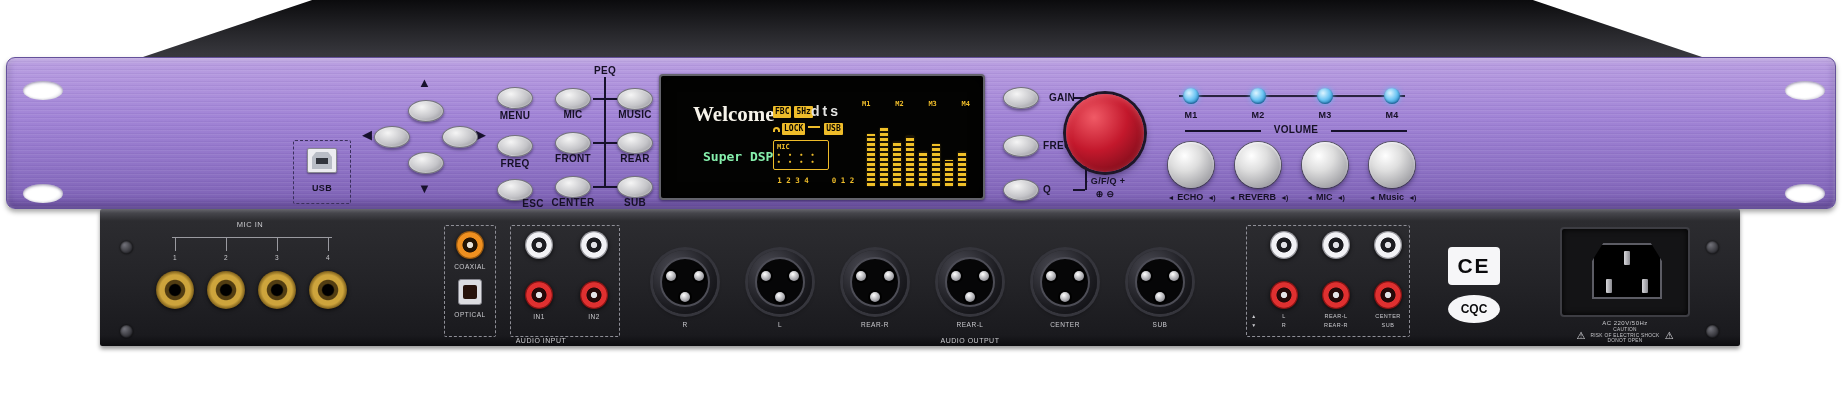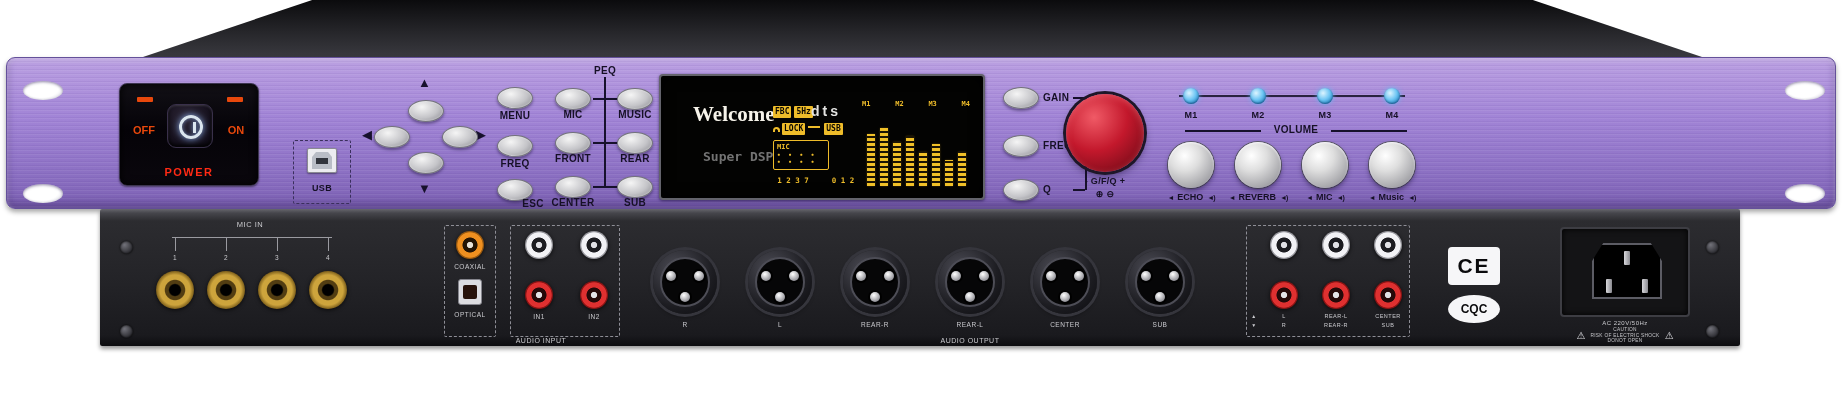--- a/index.html
+++ b/index.html
@@ -61,21 +61,21 @@
   .display{position:absolute;left:652px;top:16px;width:326px;height:126px;background:#030302;border-radius:4px;
     border:2px solid #63636b;box-shadow:inset 0 0 14px #000, 0 1px 3px rgba(20,10,50,.6)}
   .disp-title{position:absolute;left:0;right:0;top:4px;text-align:center;font:bold 8.5px/10px "DejaVu Sans Mono",monospace;color:#eebc2a;letter-spacing:.2px}
   .welcome{position:absolute;left:32px;top:26px;font-family:"Liberation Serif",serif;font-weight:bold;font-size:21px;color:#f6f3ea}
   .welcome sup{font-size:8px;vertical-align:super}
   .badge{display:inline-block;background:#eebc2a;color:#0a0702;font:bold 8px/10px "DejaVu Sans Mono",monospace;padding:1px 2px;border-radius:1px}
   .badge-row{position:absolute;display:flex;gap:3px;align-items:center}
   .dts{position:absolute;left:150px;top:27px;font-size:14px;font-weight:bold;letter-spacing:3px;color:#e4e4e2}
   .lock-glyph{display:inline-block;width:7px;height:5px;border:2px solid #eebc2a;border-bottom:none;border-radius:4px 4px 0 0;margin-right:-1px}
   .usb-glyph{display:inline-block;width:12px;height:2px;background:#eebc2a;position:relative;top:-2px;margin-right:1px}
-  .super-dsp{position:absolute;left:42px;top:74px;font:bold 13px/14px "DejaVu Sans Mono",monospace;color:#737373}
+  .super-dsp{position:absolute;left:42px;top:74px;font:bold 13px/14px "DejaVu Sans Mono",monospace;color:#86efac}
   .mic-box{position:absolute;left:112px;top:64px;width:56px;height:30px;border:1px solid #eebc2a;border-radius:2px;
     font:bold 7px/8px "DejaVu Sans Mono",monospace;color:#eebc2a;padding:2px 3px}
   .mic-dots{font-size:6px;line-height:7px;letter-spacing:2px}
   .disp-digits{position:absolute;font:bold 7.5px/9px "DejaVu Sans Mono",monospace;color:#eebc2a;text-align:center}
   .meters{position:absolute;left:196px;top:24px;width:118px;height:96px}
   .meter-labels{display:flex;justify-content:space-between;padding:0 5px;font:bold 7px/8px "DejaVu Sans Mono",monospace;color:#eebc2a}
   .meter-bars{position:absolute;left:0;right:0;top:14px;height:72px;display:flex;align-items:flex-end;justify-content:center;gap:5px}
   .mbar{width:8px;background:repeating-linear-gradient(to top,#f0c028 0 3px,#1b1404 3px 5px);box-shadow:0 0 2px rgba(240,190,40,.35)}
 
   
@@ -133,32 +133,20 @@
 
   <div class="chassis-top"></div>
 
   <div class="front">
 
     <div class="oval-screw" style="left:16px;top:23px"></div>
     <div class="oval-screw" style="left:16px;top:126px"></div>
     <div class="oval-screw" style="left:1778px;top:23px"></div>
     <div class="oval-screw" style="left:1778px;top:126px"></div>
 
-    <div class="power-box">
-      <div class="pwr-dash" style="left:17px;top:13px"></div>
-      <div class="pwr-dash" style="left:107px;top:13px"></div>
-      <div class="pwr-side" style="left:6px;top:40px">OFF</div>
-      <div class="pwr-side" style="left:98px;top:40px">ON</div>
-      <div class="pwr-btn">
-        <div class="pwr-ring">
-            <div class="pwr-bar"></div>
-          </div>
-      </div>
-      <div class="pwr-word">POWER</div>
-    </div>
 
     <div class="dash-box" style="left:286px;top:82px;width:58px;height:64px">
       <div class="usb-port" style="left:13px;top:7px">
         <div class="usb-inner"></div>
           <div class="usb-slot"></div>
       </div>
       <div class="flabel" style="left:0;right:0;top:42px;font-size:9px">USB</div>
     </div>
 
     <div class="abs" style="left:349px;top:18px;width:140px;height:122px;position:absolute">
@@ -211,21 +199,21 @@
         <span class="badge">LOCK</span>
         <span class="usb-glyph"></span>
         <span class="badge">USB</span>
       </div>
       <div class="super-dsp">Super DSP</div>
       <div class="mic-box">
         <span>MIC</span>
         <div class="mic-dots">• • • •</div>
         <div class="mic-dots">• • • •</div>
       </div>
-      <div class="disp-digits" style="left:108px;top:100px;width:48px">1 2 3 7</div>
+      <div class="disp-digits" style="left:108px;top:100px;width:48px">1 2 3 4</div>
       <div class="disp-digits" style="left:162px;top:100px;width:40px">0 1 2</div>
       <div class="meters">
         <div class="meter-labels">
           <span>M1</span>
           <span>M2</span>
           <span>M3</span>
           <span>M4</span>
         </div>
         <div class="meter-bars">
           <div class="mbar" style="height: 52px;"></div>
@@ -234,21 +222,21 @@
           <div class="mbar" style="height: 50px;"></div>
           <div class="mbar" style="height: 34px;"></div>
           <div class="mbar" style="height: 42px;"></div>
           <div class="mbar" style="height: 26px;"></div>
           <div class="mbar" style="height: 34px;"></div>
         </div>
       </div>
     </div>
 
     <div class="btn" style="left:996px;top:29px"></div>
-    <div class="flabel" style="left:1036px;top:35px;width:38px;text-align:left">GAIN</div>
+    <div class="flabel" style="left:1036px;top:35px;width:38px;text-align:center">GAIN</div>
     <div class="btn" style="left:996px;top:77px"></div>
     <div class="flabel" style="left:1036px;top:83px;width:38px;text-align:left">FREQ</div>
     <div class="btn" style="left:996px;top:121px"></div>
     <div class="flabel" style="left:1036px;top:127px;width:38px;text-align:left">Q</div>
     <div class="line" style="left:1066px;top:39px;width:12px;height:1.5px"></div>
     <div class="line" style="left:1066px;top:87px;width:12px;height:1.5px"></div>
     <div class="line" style="left:1066px;top:131px;width:12px;height:1.5px"></div>
     <div class="line" style="left:1078px;top:39px;width:1.5px;height:93px"></div>
 
     <div class="knob-red"></div>

